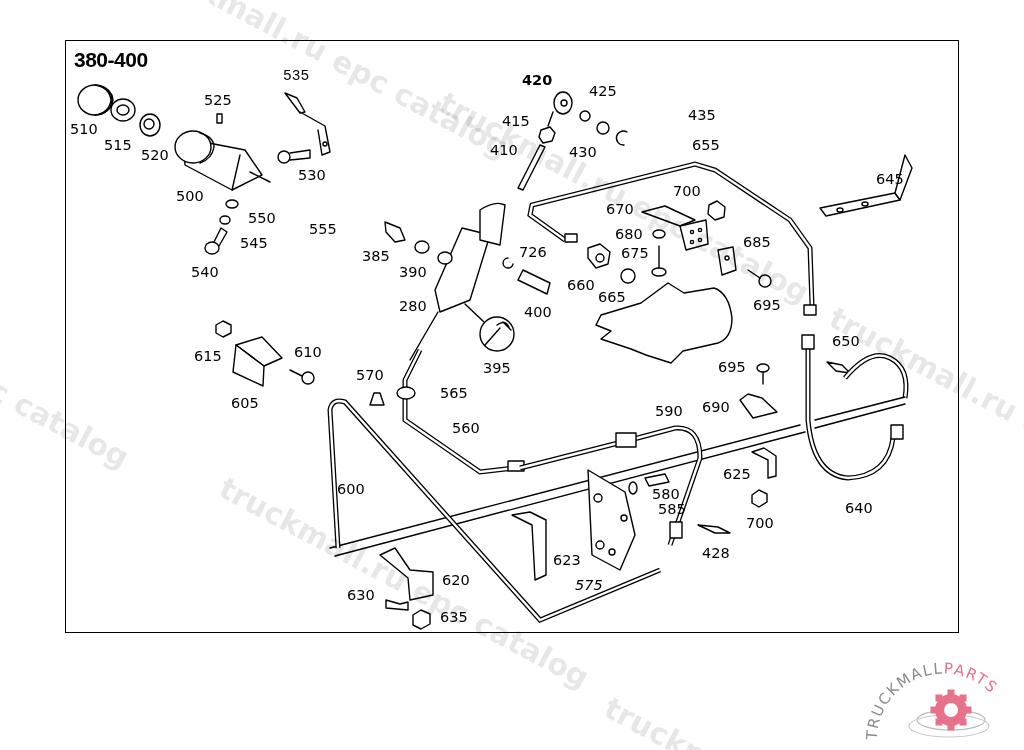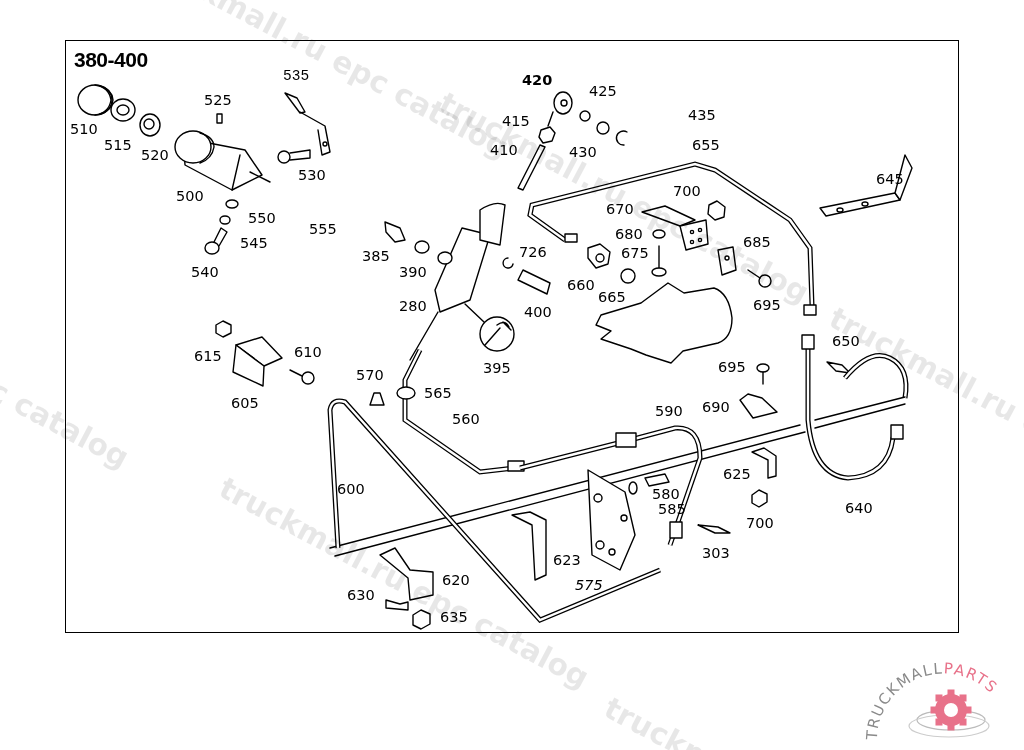--- a/index.html
+++ b/index.html
@@ -261,30 +261,30 @@
     <div class="lbl" style="left: 743px; top: 235px;">685</div>
     <div class="lbl" style="left: 753px; top: 298px;">695</div>
     <div class="lbl" style="left: 876px; top: 172px;">645</div>
     <div class="lbl" style="left: 832px; top: 334px;">650</div>
     <div class="lbl" style="left: 718px; top: 360px;">695</div>
     <div class="lbl" style="left: 702px; top: 400px;">690</div>
     <div class="lbl" style="left: 194px; top: 349px;">615</div>
     <div class="lbl" style="left: 294px; top: 345px;">610</div>
     <div class="lbl" style="left: 231px; top: 396px;">605</div>
     <div class="lbl" style="left: 356px; top: 368px;">570</div>
-    <div class="lbl" style="left: 424px; top: 386px;">565</div>
-    <div class="lbl" style="left: 452px; top: 412px;">560</div>
+    <div class="lbl" style="left: 440px; top: 386px;">565</div>
+    <div class="lbl" style="left: 452px; top: 421px;">560</div>
     <div class="lbl" style="left: 655px; top: 404px;">590</div>
     <div class="lbl" style="left: 337px; top: 482px;">600</div>
     <div class="lbl" style="left: 723px; top: 467px;">625</div>
     <div class="lbl" style="left: 652px; top: 487px;">580</div>
     <div class="lbl" style="left: 630px; top: 502px; padding-left: 28px;">585</div>
     <div class="lbl" style="left: 746px; top: 516px;">700</div>
     <div class="lbl" style="left: 845px; top: 501px;">640</div>
-    <div class="lbl" style="left: 702px; top: 546px;">303</div>
+    <div class="lbl" style="left: 702px; top: 546px;">428</div>
     <div class="lbl" style="left: 553px; top: 553px;">623</div>
     <div class="lbl" style="left: 575px; top: 578px; font-style: italic;">575</div>
     <div class="lbl" style="left: 442px; top: 573px;">620</div>
     <div class="lbl" style="left: 347px; top: 588px;">630</div>
     <div class="lbl" style="left: 440px; top: 610px;">635</div>
   </div>
 <div id="wms">
     <div class="wm" style="left: 150px; top: -60px; transform: rotate(28deg);">truckmall.ru epc catalog</div>
     <div class="wm" style="left: 450px; top: 85px; transform: rotate(28deg);">truckmall.ru epc catalog</div>
     <div class="wm" style="left: -230px; top: 250px; transform: rotate(28deg);">truckmall.ru epc catalog</div>

